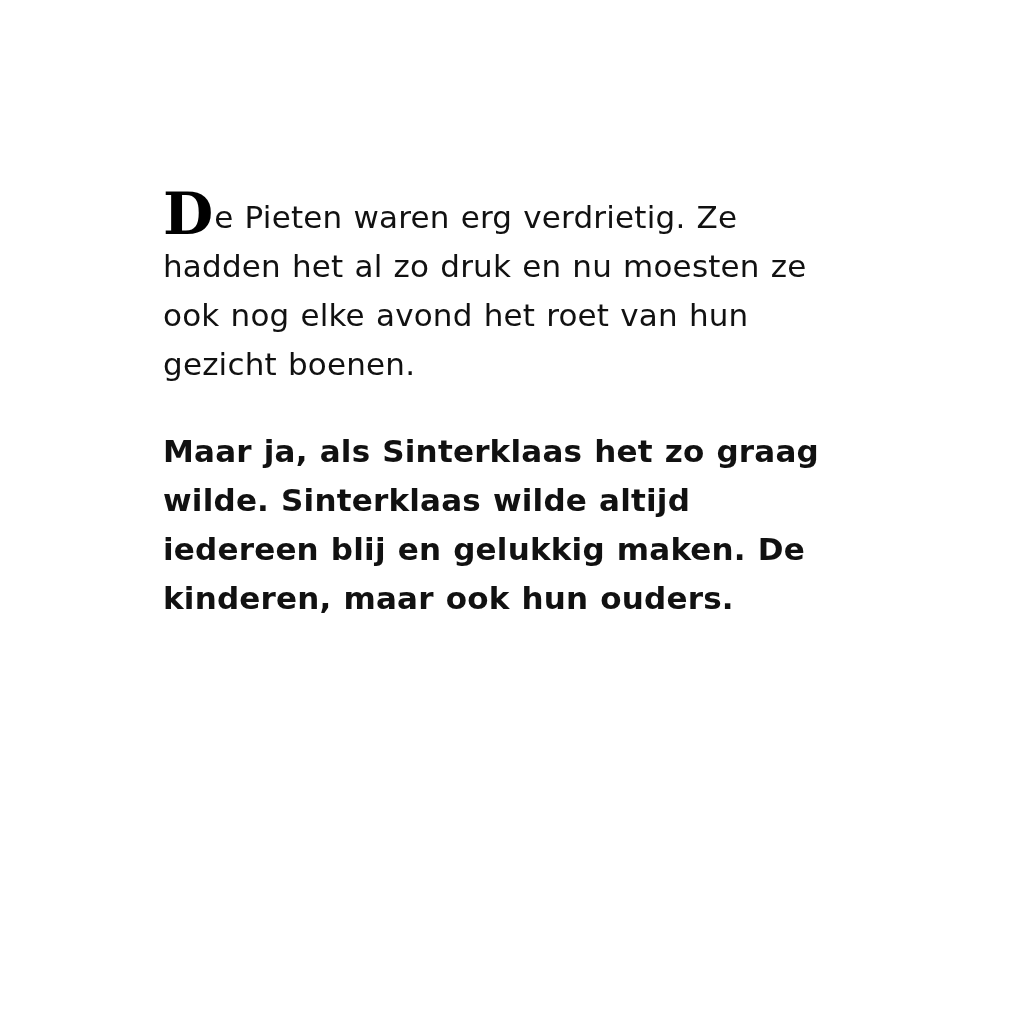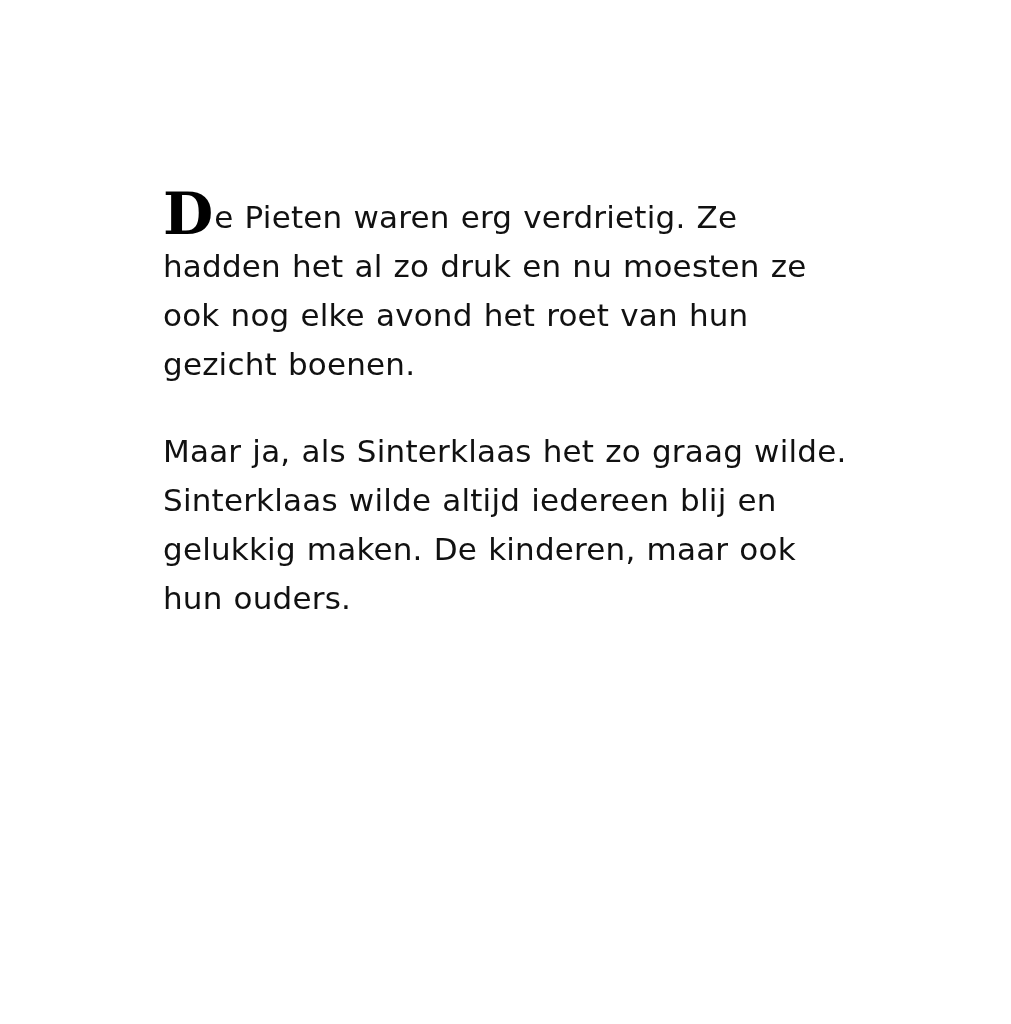--- a/index.html
+++ b/index.html
@@ -34,20 +34,21 @@
     line-height: 49px;
     letter-spacing: 0.2px;
     color: #111111;
     margin: 0 0 38px 0;
     text-align: left;
     word-spacing: 1px;
   }
 
   .para:last-child {
     margin-bottom: 0;
+    font-weight: bold;
   }
 
   .drop-cap {
     font-family: "DejaVu Serif", serif;
     font-weight: 700;
     font-size: 58px;
     line-height: 49px;
     vertical-align: -6px;
     letter-spacing: 0px;
     color: #000000;

